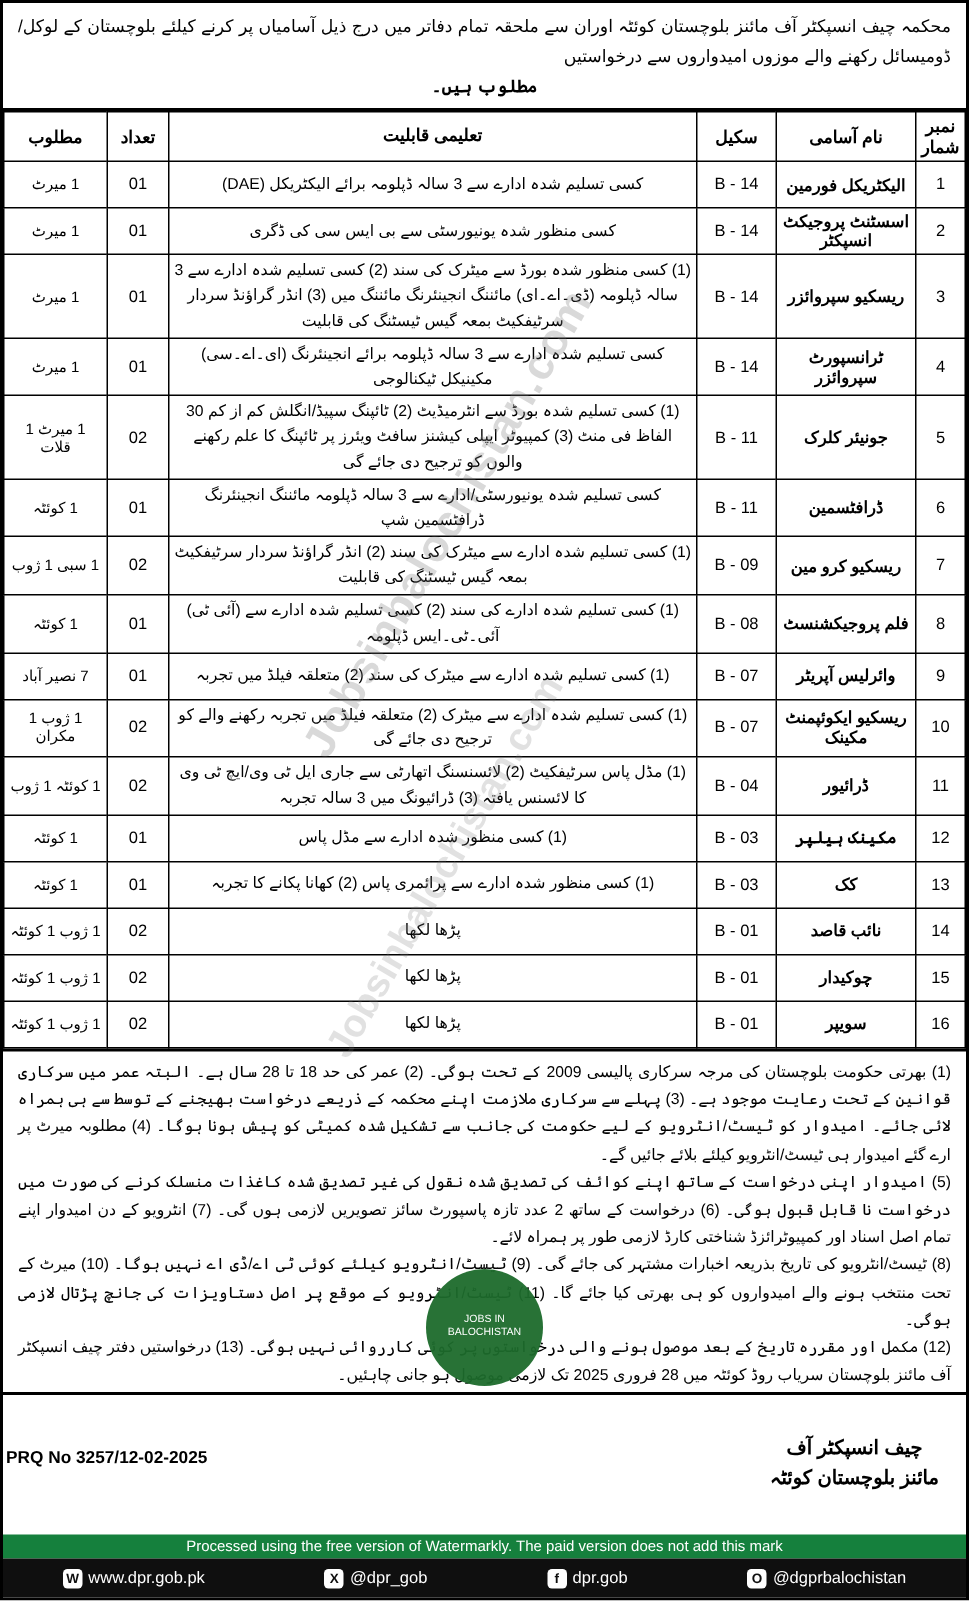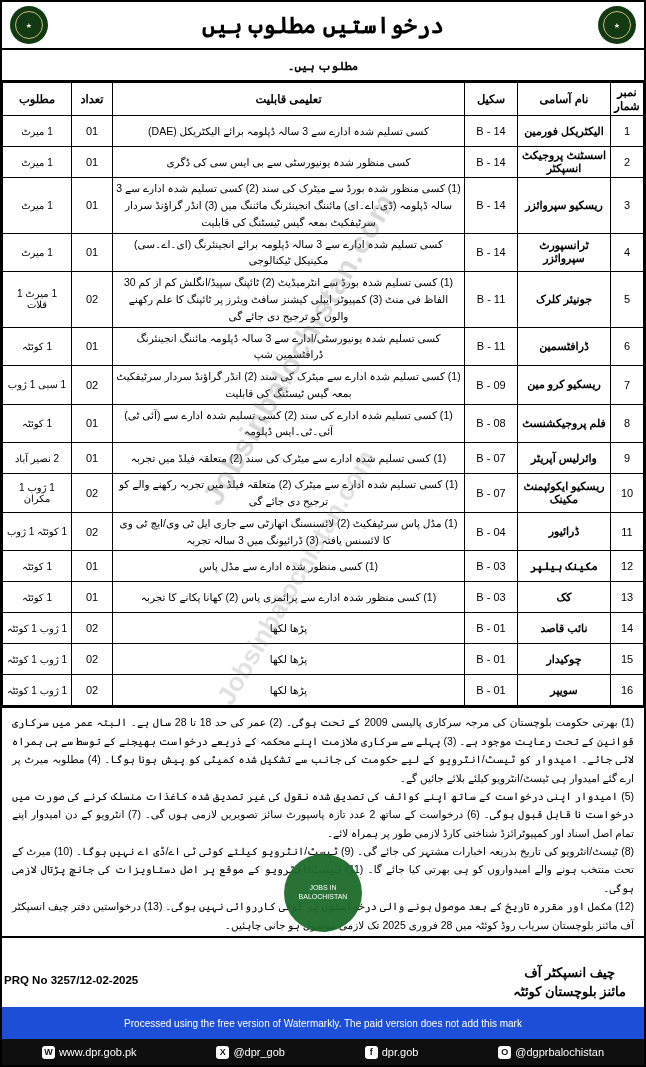--- a/index.html
+++ b/index.html
@@ -137,22 +137,22 @@
     transform:rotate(-60deg);
     font-size:26px;
     color:rgba(120,120,120,.22);
     font-weight:bold;
     white-space:nowrap;
     pointer-events:none;
   }
   
   .procbar{
     position:absolute;left:0;right:0;bottom:26px;
-    height:32px;
-    background:#1d4ed8;
+    height:16px;
+    background:#15803d;
     color:#fff;
     font-size:10px;
     display:flex;align-items:center;justify-content:center;
     gap:6px;
   }
   .socialbar{
     position:absolute;left:0;right:0;bottom:0;
     height:26px;
     background:#0f0f0f;
     color:#fff;
@@ -163,31 +163,23 @@
   .gl{
     display:inline-block;width:13px;height:13px;border-radius:3px;
     background:#fff;color:#0f0f0f;font-size:9px;line-height:13px;text-align:center;font-weight:bold;
   }
 </style>
 </head>
 <body>
 
 <div class="page">
 
-  <div class="hdr">
-    <div class="logo left">
-      <div class="crest">★</div>
-    </div>
-    <div class="hdr-title">درخواستیں مطلوب ہیں</div>
-    <div class="logo right">
-      <div class="crest">★</div>
-    </div>
-  </div>
 
   <div class="intro">
+    <span>محکمہ چیف انسپکٹر آف مائنز بلوچستان کوئٹہ اوران سے ملحقہ تمام دفاتر میں درج ذیل آسامیاں پر کرنے کیلئے بلوچستان کے لوکل/ڈومیسائل رکھنے والے موزوں امیدواروں سے درخواستیں</span>
     <span class="last">مطلوب ہیں۔</span>
   </div>
 
   <table class="jobs">
     <thead>
       <tr>
         <th class="col-sr">نمبر شمار</th>
         <th class="col-post">نام آسامی</th>
         <th class="col-scale">سکیل</th>
         <th class="col-qual">تعلیمی قابلیت</th>
@@ -260,21 +252,21 @@
           <td class="col-qual">(1) کسی تسلیم شدہ ادارے کی سند (2) کسی تسلیم شدہ ادارے سے (آئی ٹی) آئی۔ٹی۔ایس ڈپلومہ</td>
           <td class="col-num">01</td>
           <td class="col-quota">1 کوئٹہ</td>
         </tr>
         <tr class="row">
           <td class="col-sr">9</td>
           <td class="col-post">وائرلیس آپریٹر</td>
           <td class="col-scale">B - 07</td>
           <td class="col-qual">(1) کسی تسلیم شدہ ادارے سے میٹرک کی سند (2) متعلقہ فیلڈ میں تجربہ</td>
           <td class="col-num">01</td>
-          <td class="col-quota">2 نصیر آباد</td>
+          <td class="col-quota">7 نصیر آباد</td>
         </tr>
         <tr class="row">
           <td class="col-sr">10</td>
           <td class="col-post">ریسکیو ایکوئپمنٹ مکینک</td>
           <td class="col-scale">B - 07</td>
           <td class="col-qual">(1) کسی تسلیم شدہ ادارے سے میٹرک (2) متعلقہ فیلڈ میں تجربہ رکھنے والے کو ترجیح دی جائے گی</td>
           <td class="col-num">02</td>
           <td class="col-quota">1 ژوب 1 مکران</td>
         </tr>
         <tr class="row">

